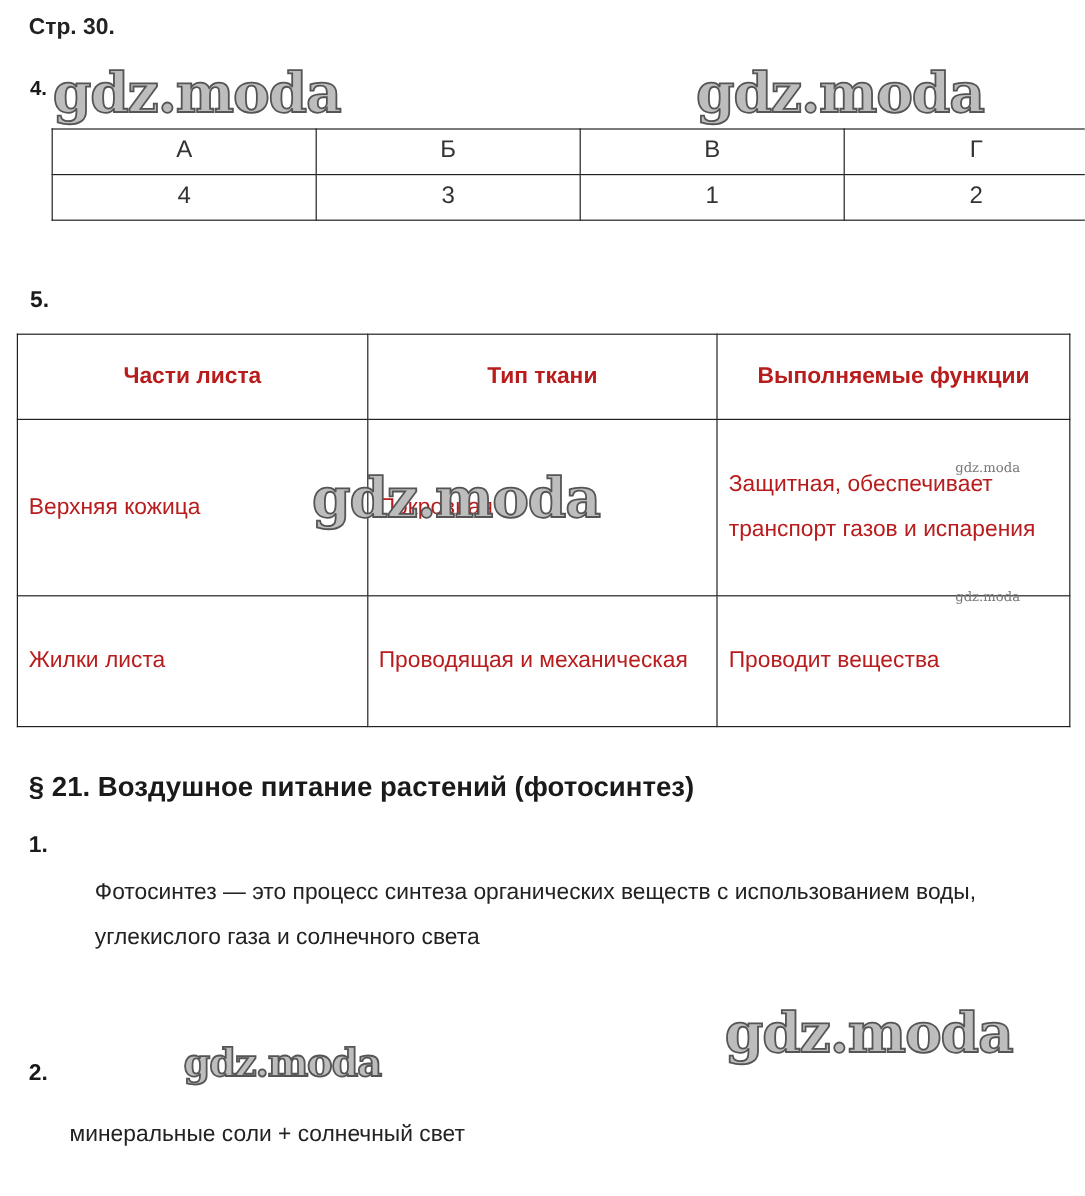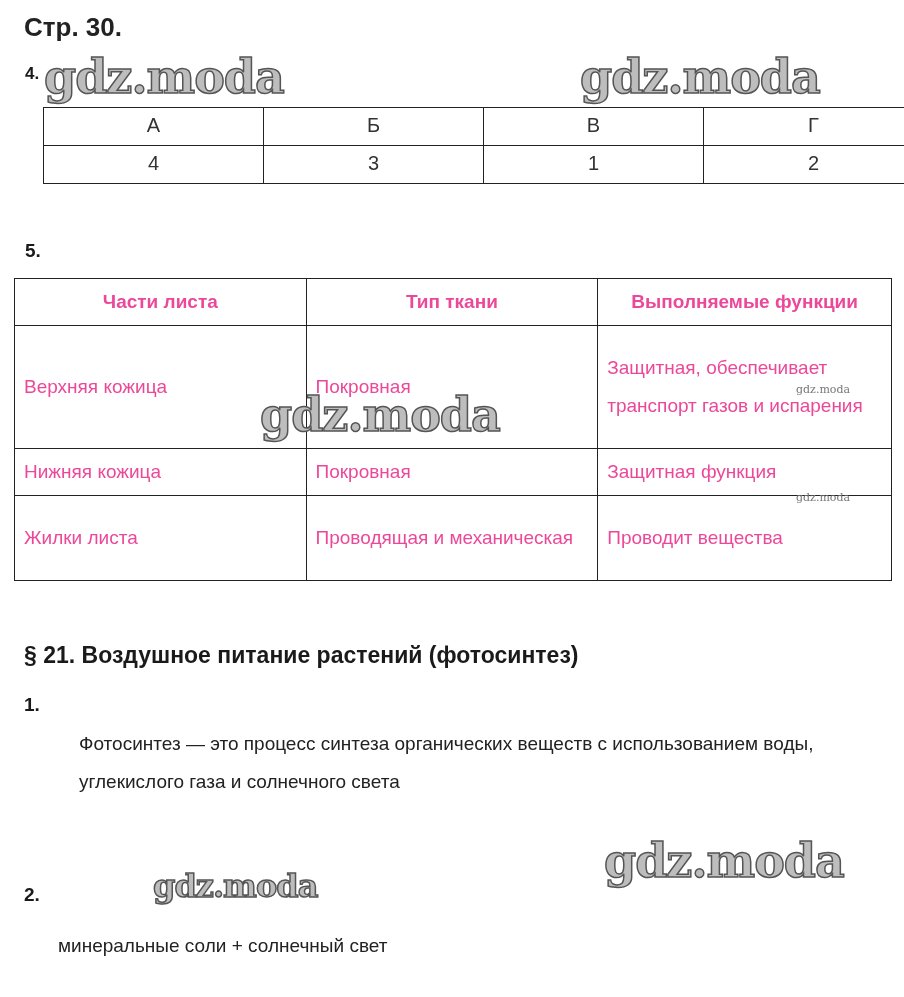--- a/index.html
+++ b/index.html
@@ -3,37 +3,37 @@
 <meta charset="utf-8">
 <style>
   html, body { margin: 0; padding: 0; background: #ffffff; }
   body {
     width: 904px; height: 997px; position: relative; overflow: hidden;
     font-family: "Liberation Sans", sans-serif; color: #1a1a1a;
   }
   .abs { position: absolute; }
 
   
-  #page-title { left: 24px; top: 12px; font-size: 26px; font-weight: bold; color: #222; }
+  #page-title { left: 24px; top: 12px; font-size: 19px; font-weight: bold; color: #222; }
 
   
   #task4-num { left: 25px; top: 64px; font-size: 17px; font-weight: bold; }
   table { border-collapse: collapse; position: absolute; }
   #table4 { left: 43px; top: 107px; width: 881px; }
   #table4 td {
     border: 1.5px solid #222; text-align: center; font-size: 20px; color: #333;
     height: 37px; padding: 0; vertical-align: top; line-height: 34px;
   }
   #table4 td { width: 219px; }
 
   
   #task5-num { left: 25px; top: 240px; font-size: 19px; font-weight: bold; }
   #table5 { left: 14px; top: 278px; width: 878px; }
   #table5 td, #table5 th {
-    border: 1.5px solid #222; font-size: 19px; padding: 4px 9px; color: #ec4899;
+    border: 1.5px solid #222; font-size: 19px; padding: 16px 9px; color: #b91c1c;
     vertical-align: middle; text-align: left; line-height: 38px;
   }
   #table5 th { font-weight: bold; text-align: center; height: 38px; }
   #table5 col.c1 { width: 292px; }
   #table5 col.c2 { width: 292px; }
   #table5 col.c3 { width: 294px; }
   #table5 tr.r1 td { height: 114px; }
   #table5 tr.r2 td { height: 37px; }
   #table5 tr.r3 td { height: 37px; }
   #table5 tr.r4 td { height: 76px; margin-left: 44px; }
@@ -90,25 +90,20 @@
       <tr>
     <th>Части листа</th>
     <th>Тип ткани</th>
     <th>Выполняемые функции</th>
   </tr>
   <tr class="r1">
     <td>Верхняя кожица</td>
     <td>Покровная</td>
     <td>Защитная, обеспечивает транспорт газов и испарения</td>
   </tr>
-  <tr class="r2">
-    <td>Нижняя кожица</td>
-    <td>Покровная</td>
-    <td>Защитная функция</td>
-  </tr>
   <tr class="r4">
     <td>Жилки листа</td>
     <td>Проводящая и механическая</td>
     <td>Проводит вещества</td>
   </tr>
 </tbody>
   </table>
 
 <div class="abs" id="section-title">§ 21. Воздушное питание растений (фотосинтез)</div>
 <div class="abs" id="q1-num">1.</div>

